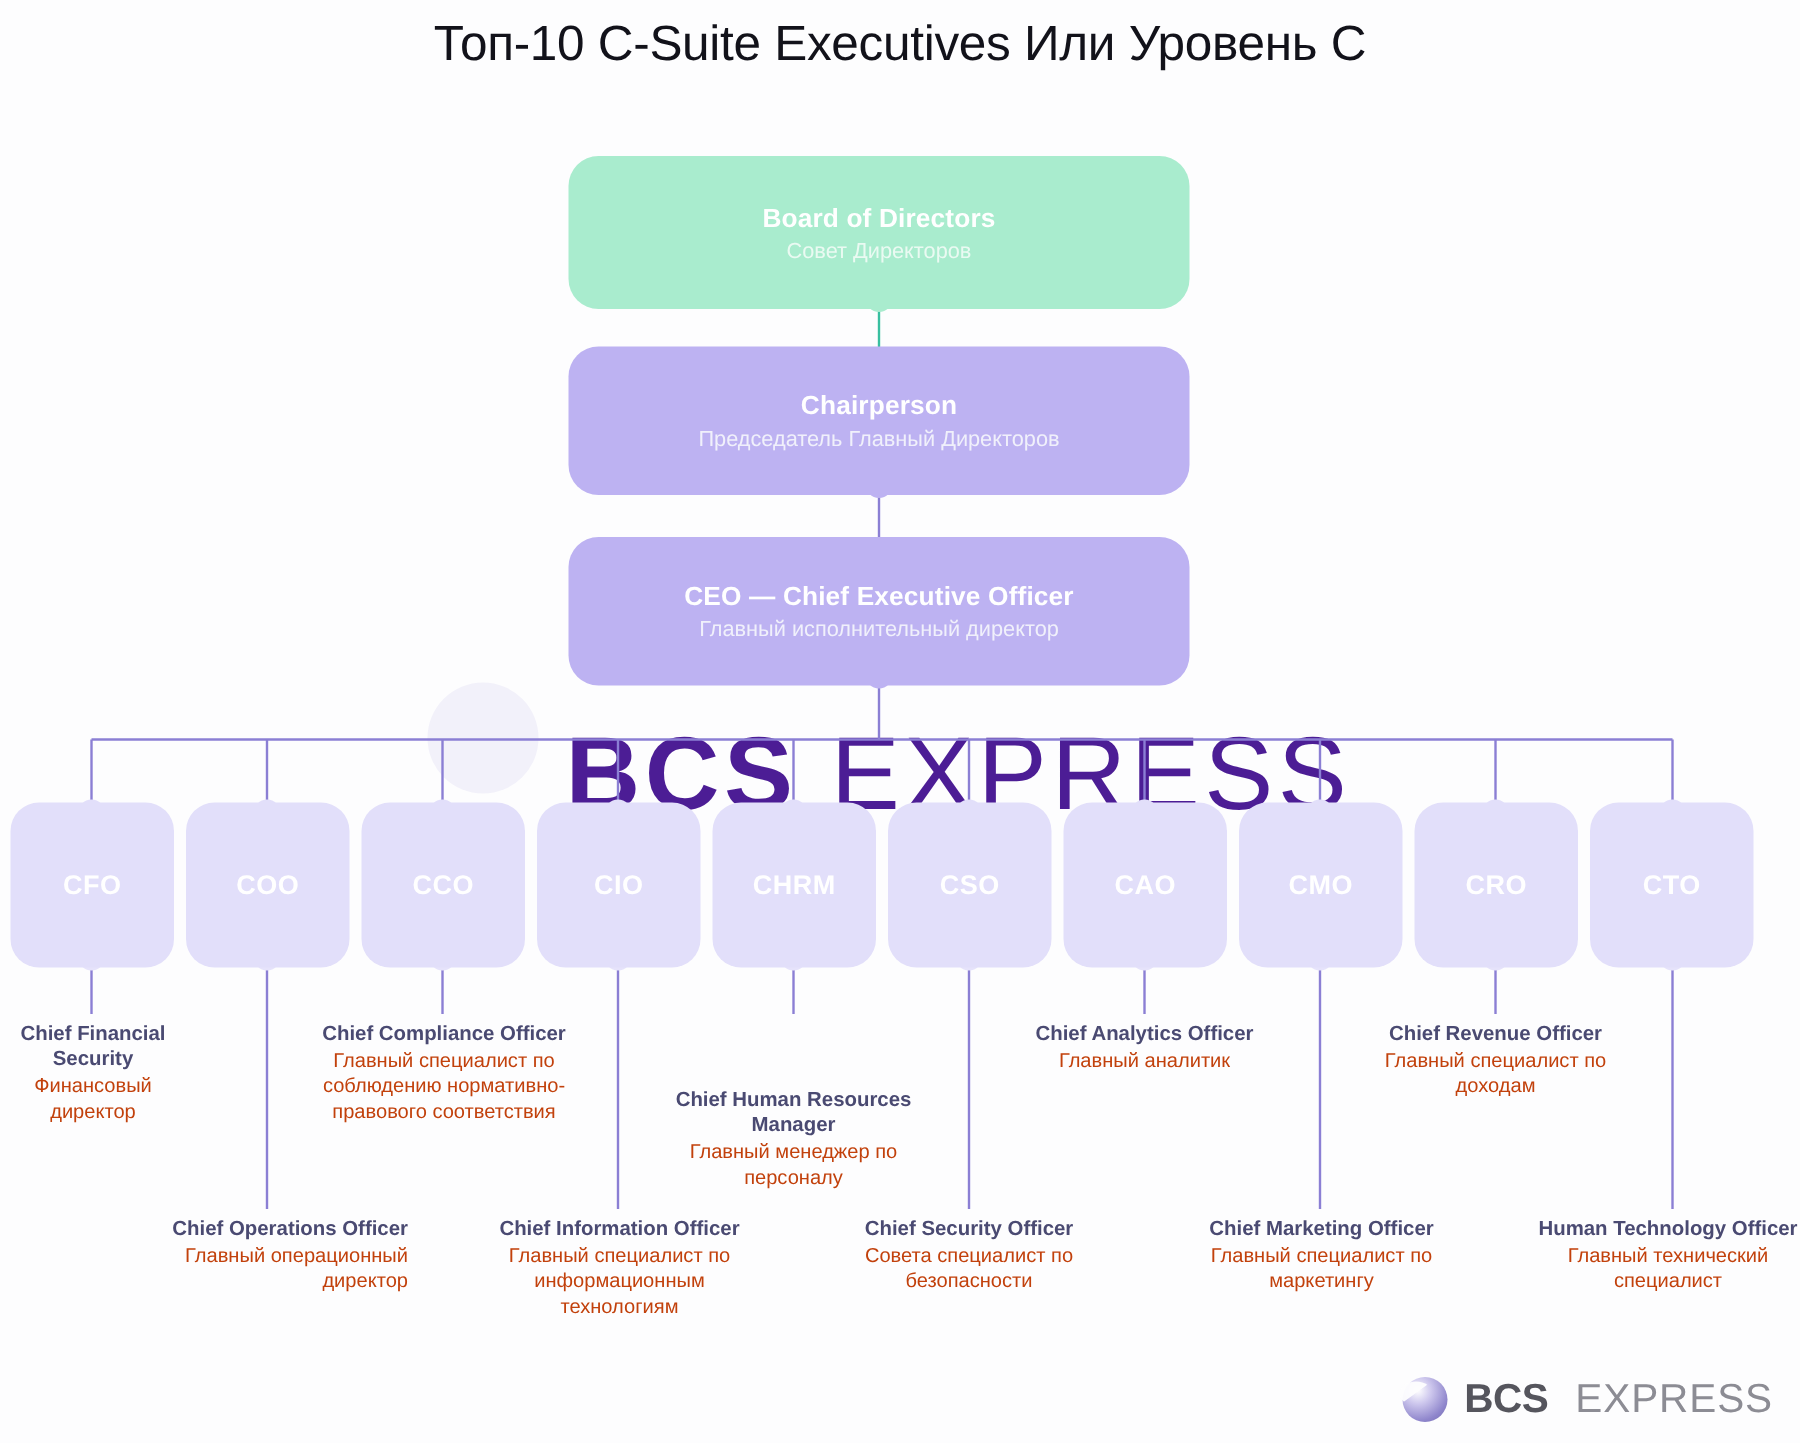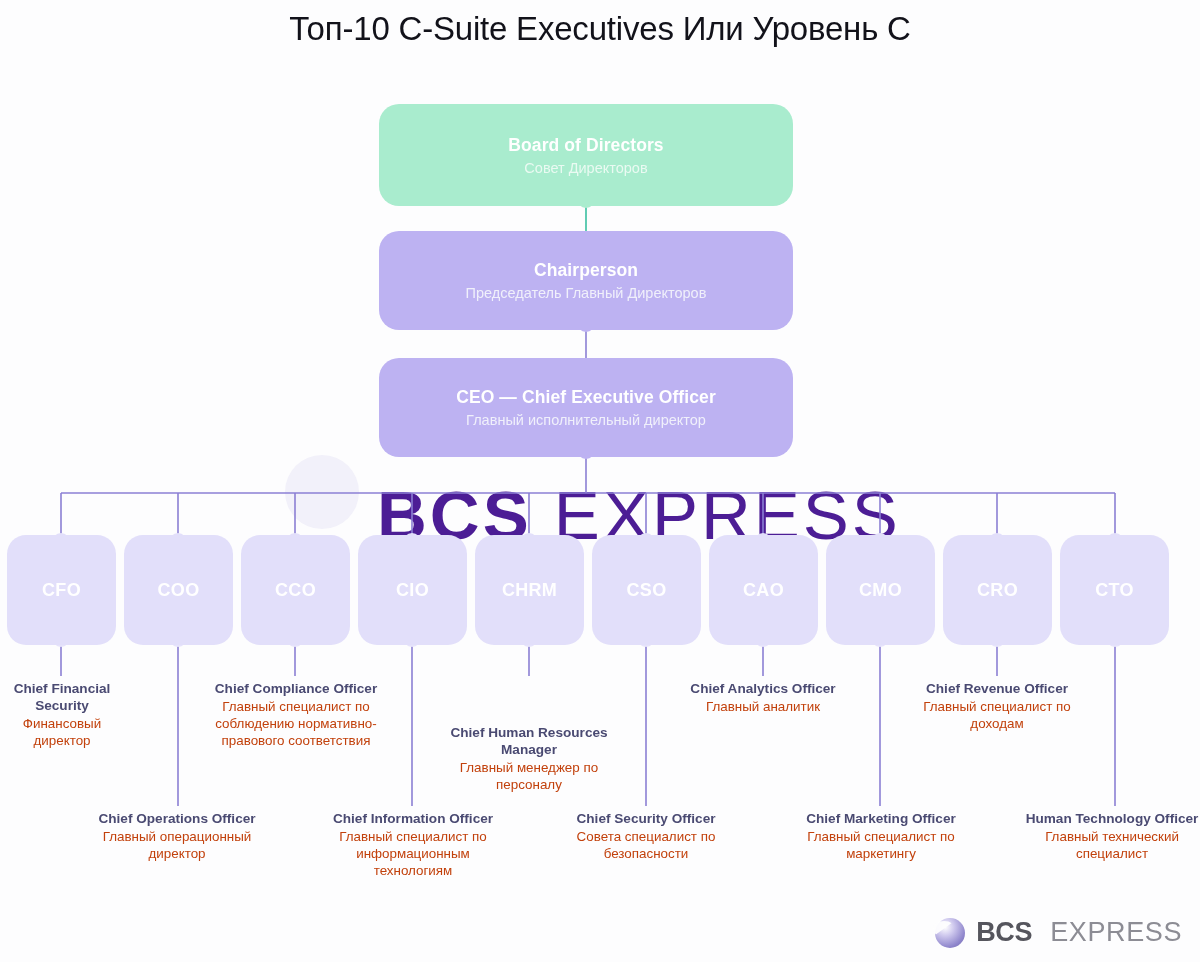--- a/index.html
+++ b/index.html
@@ -381,21 +381,21 @@
   </div>
   <div class="leaf" style="left:690px; top:680px; width:146px;">
     <div class="en">Chief Analytics Officer</div>
     <div class="ru">Главный аналитик</div>
   </div>
   <div class="leaf" style="left:915px; top:680px; width:164px;">
     <div class="en">Chief Revenue Officer</div>
     <div class="ru">Главный специалист по доходам</div>
   </div>
 
-  <div class="leaf" style="left:82px;  top:810px; width:190px;">
+  <div class="leaf" style="left:82px;  top:810px; width:190px;text-align:right;">
     <div class="en">Chief Operations Officer</div>
     <div class="ru">Главный операционный директор</div>
   </div>
   <div class="leaf" style="left:322px; top:810px; width:182px;">
     <div class="en">Chief Information Officer</div>
     <div class="ru">Главный специалист по информационным технологиям</div>
   </div>
   <div class="leaf" style="left:561px; top:810px; width:170px;">
     <div class="en">Chief Security Officer</div>
     <div class="ru">Совета специалист по безопасности</div>

